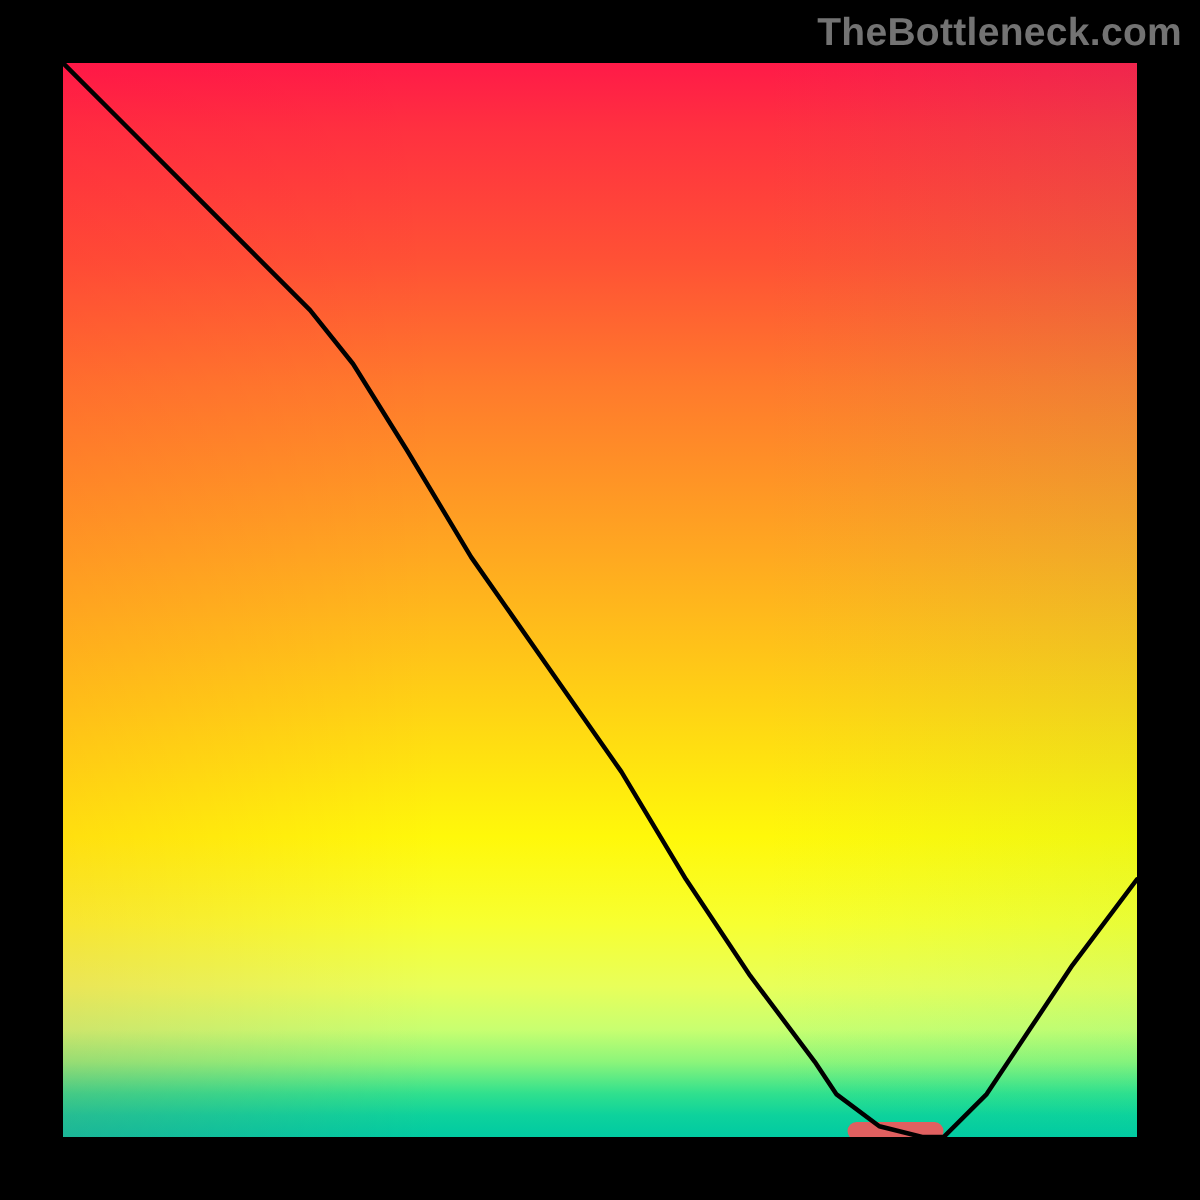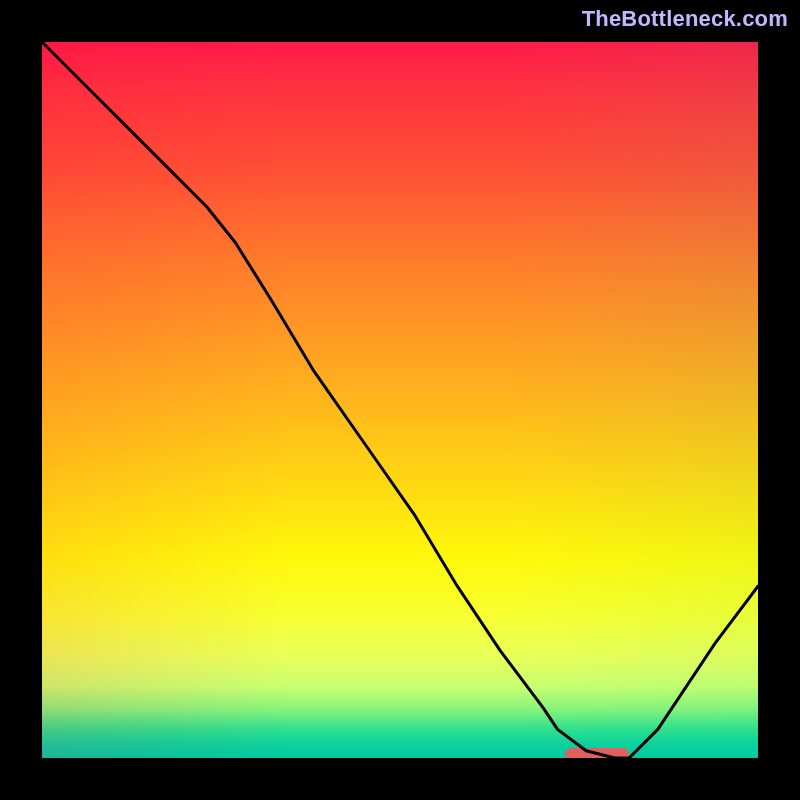--- a/index.html
+++ b/index.html
@@ -67,22 +67,22 @@
     background: #e06060;
   }
   .curve-svg {
     position: absolute;
     inset: 0;
   }
   .attribution {
     position: absolute;
     top: 6px;
     right: 12px;
-    color: #c4b5fd;
-    font-size: 22px;
+    color: #737373;
+    font-size: 26px;
     font-weight: 600;
     letter-spacing: 0.2px;
   }
 </style>
 </head>
 <body>
 
 <div class="stage">
 
   <div class="plot-area">

